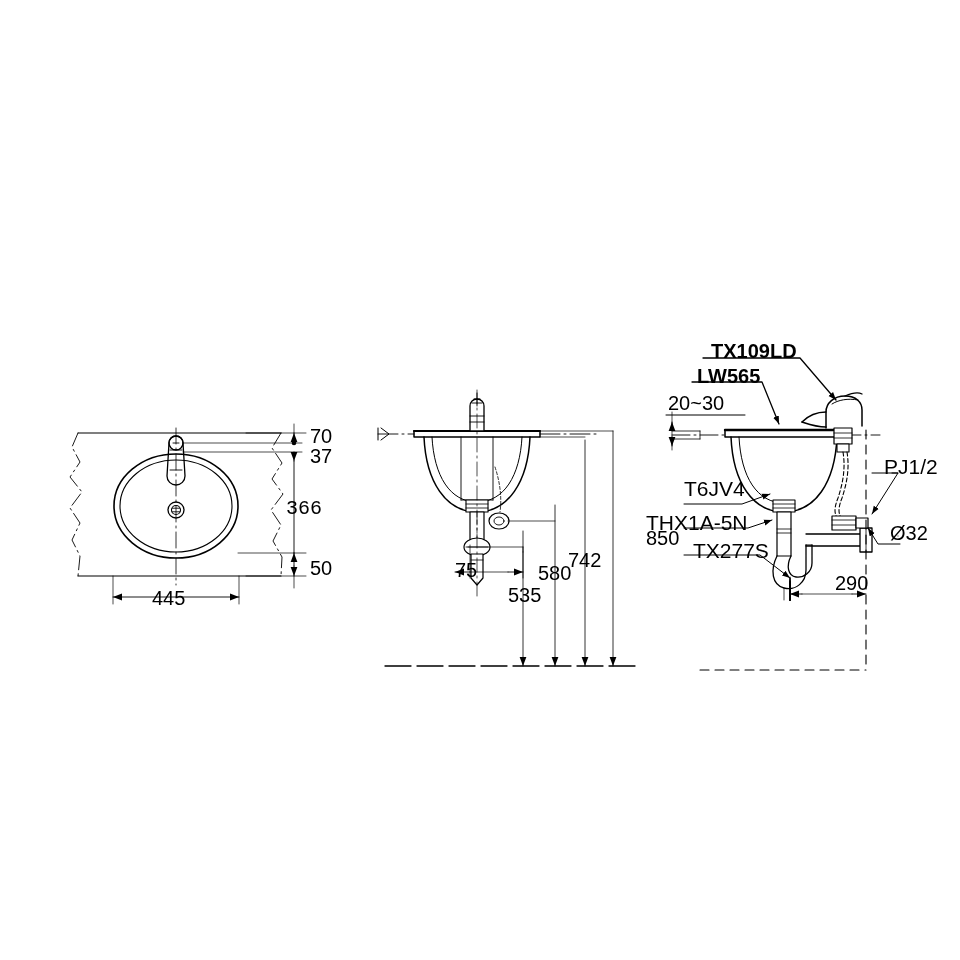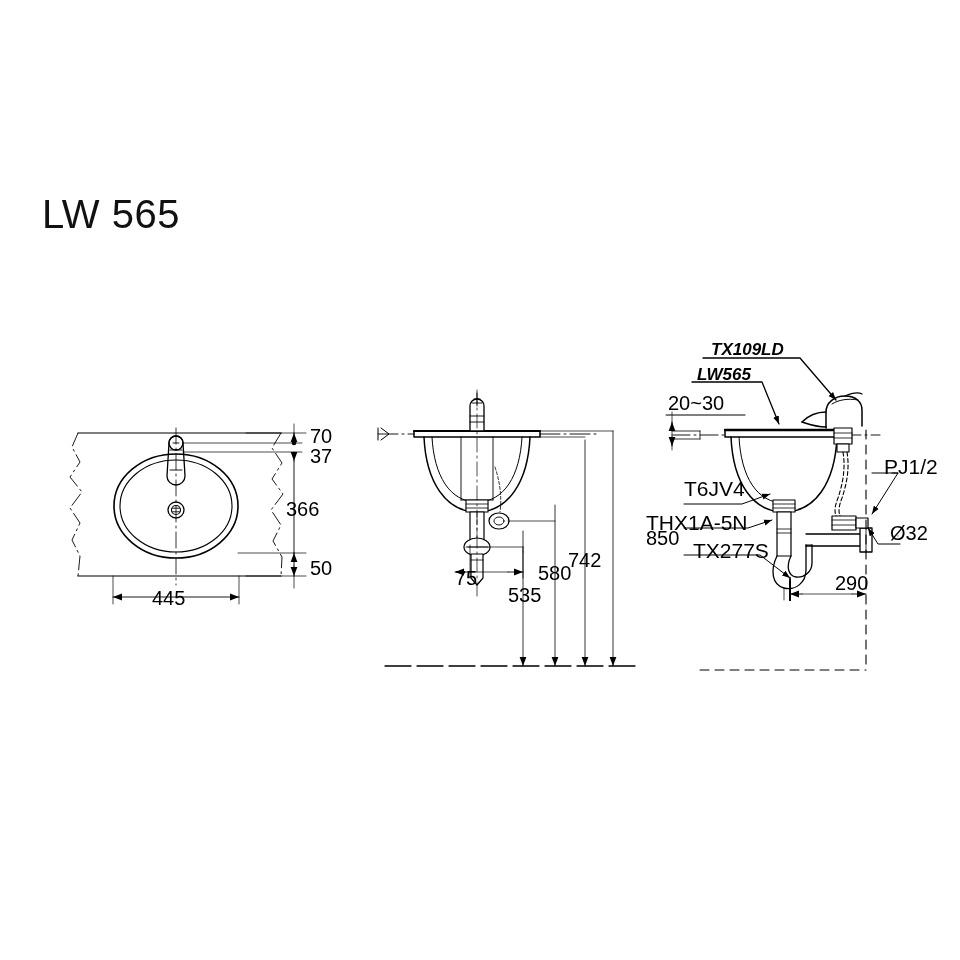--- a/index.html
+++ b/index.html
@@ -48,31 +48,29 @@
     line-height: 1;
   }
   .dim {
     font-size: 20px;
     text-align: right;
   }
   .part {
     font-size: 21px;
   }
   .part-bold {
-    font-size: 17px;
+    font-size: 20px;
     font-weight: bold;
-    font-style: italic;
   }
 </style>
 </head>
 <body>
 
 <div id="sheet">
 
-  <div id="title">LW 565</div>
 
   <svg class="svg-layer" viewBox="0 0 960 960">
     <defs>
       <marker id="arrEnd" markerWidth="10" markerHeight="8" refX="9" refY="4" orient="auto" markerUnits="userSpaceOnUse">
         <path d="M0,0.6 L9,4 L0,7.4 Z" fill="#000"></path>
       </marker>
       <marker id="arrStart" markerWidth="10" markerHeight="8" refX="1" refY="4" orient="auto" markerUnits="userSpaceOnUse">
         <path d="M10,0.6 L1,4 L10,7.4 Z" fill="#000"></path>
       </marker>
       <marker id="arrSm" markerWidth="9" markerHeight="7" refX="8" refY="3.5" orient="auto" markerUnits="userSpaceOnUse">
@@ -297,25 +295,25 @@
         <path d="M898,536 L898,536" stroke-width="1.0"></path>
         <path d="M870,552 L880,545" stroke-width="0"></path>
         <path d="M884,540 L876,536" stroke-width="0"></path>
         <path d="M900,544 L878,544 L868,528" stroke-width="1.0" marker-end="url(#arrSm)"></path>
       </g>
     </g>
   </svg>
 
   <div class="lbl dim" style="left:310px; top:426px;">70</div>
   <div class="lbl dim" style="left:310px; top:446px;">37</div>
-  <div class="lbl dim" style="left:286px; top:499px;">366</div>
+  <div class="lbl dim" style="left:286px; top:499px;font-family:Liberation Mono, monospace;">366</div>
   <div class="lbl dim" style="left:310px; top:558px;">50</div>
   <div class="lbl dim" style="left:152px; top:588px;">445</div>
 
-  <div class="lbl dim" style="left:455px; top:560px;margin-top:8px;">75</div>
+  <div class="lbl dim" style="left:455px; top:560px;">75</div>
   <div class="lbl dim" style="left:508px; top:585px;">535</div>
   <div class="lbl dim" style="left:538px; top:563px;">580</div>
   <div class="lbl dim" style="left:568px; top:550px;">742</div>
   <div class="lbl dim" style="left:599px; top:528px;margin-left:47px;">850</div>
 
   <div class="lbl dim" style="left:668px; top:393px;">20~30</div>
   <div class="lbl dim" style="left:804px; top:573px;margin-left:31px;">290</div>
   <div class="lbl dim" style="left:890px; top:523px;">Ø32</div>
 
   <div class="lbl part-bold" style="left:711px; top:341px;">TX109LD</div>

